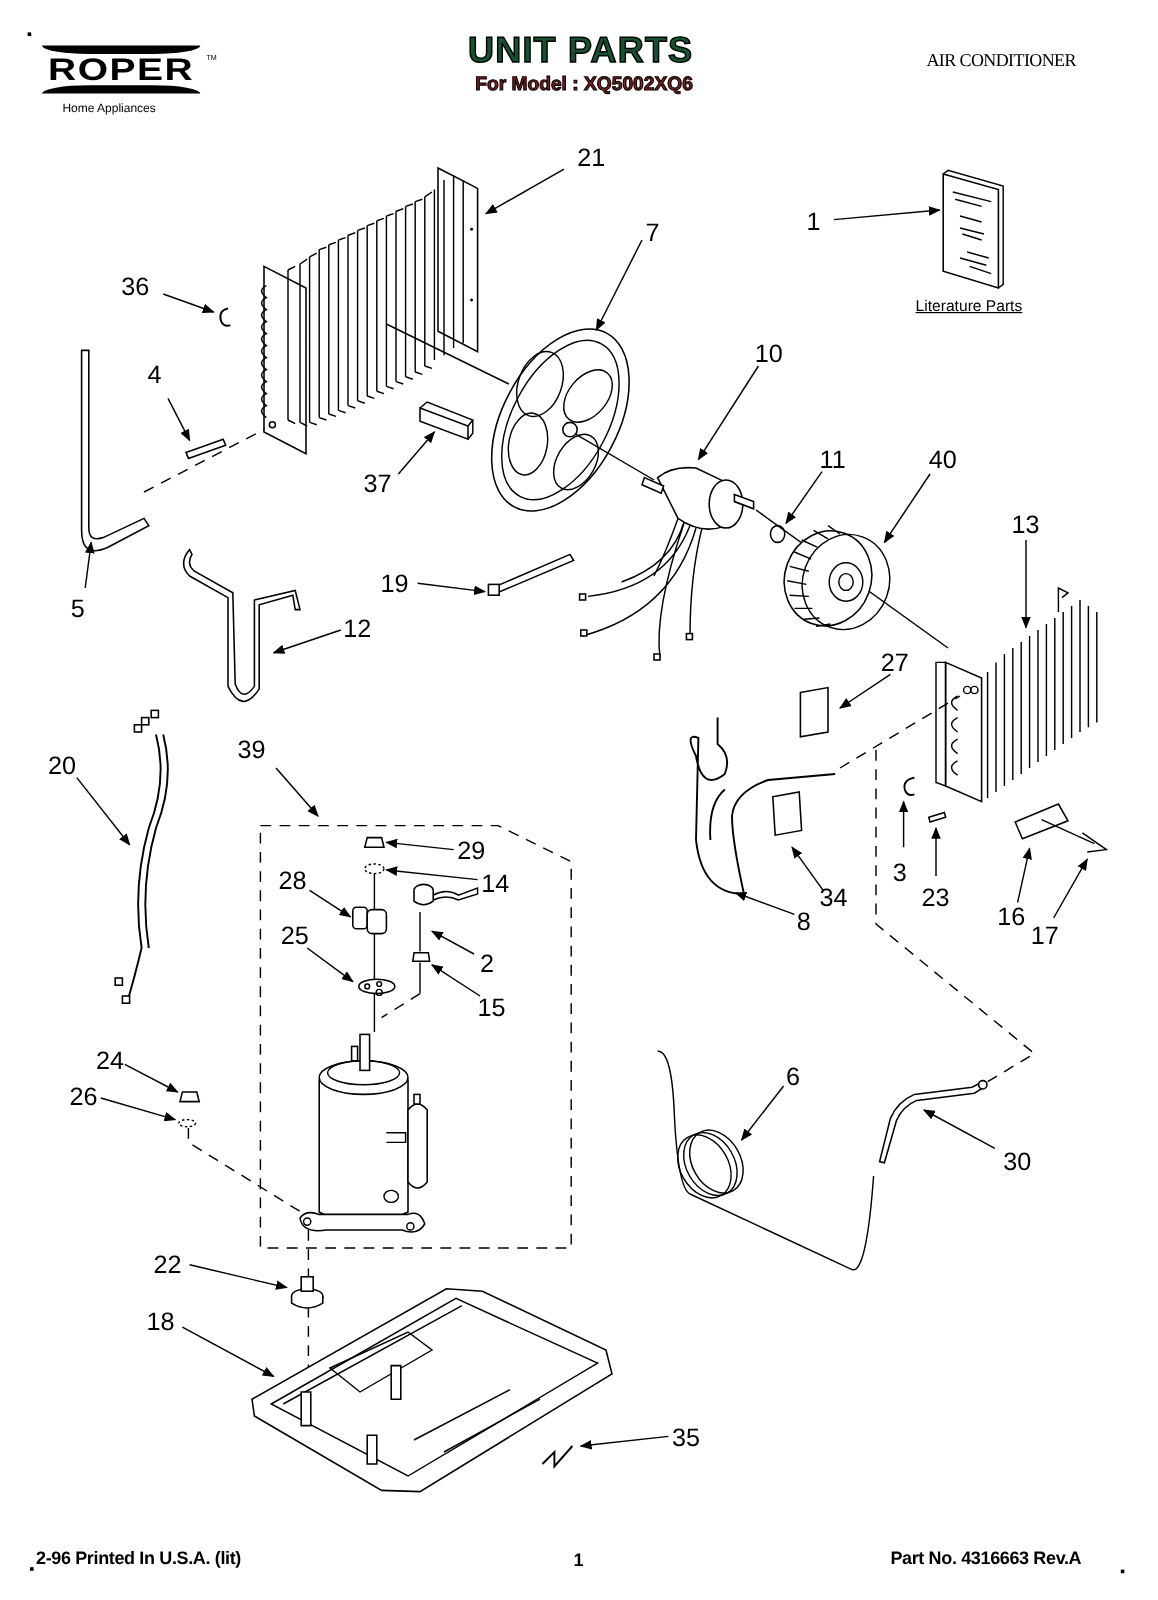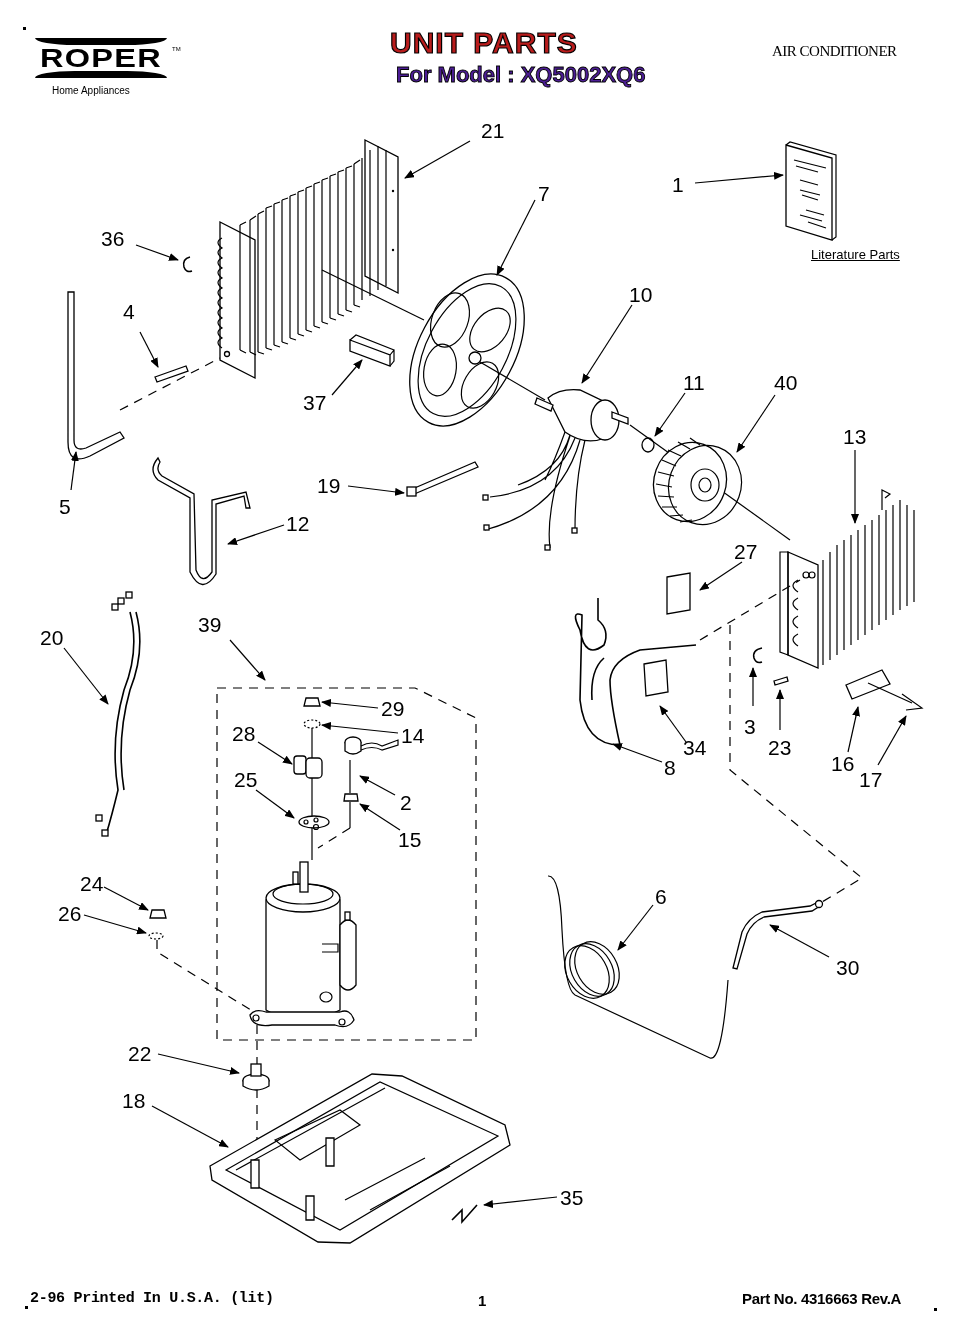--- a/index.html
+++ b/index.html
@@ -4,28 +4,28 @@
 <style>
   html, body { margin: 0; padding: 0; background: #ffffff; }
   body { width: 965px; height: 1333px; position: relative; overflow: hidden; font-family: "Liberation Sans", sans-serif; color: #000; }
   .logo { position: absolute; left: 35px; top: 38px; width: 132px; }
   .logo-bar { height: 7px; background: #000; border-radius: 0 0 30% 30% / 0 0 100% 100%; }
   .logo-bar.bottom { border-radius: 30% 30% 0 0 / 100% 100% 0 0; }
   .logo-text { font-family: "Liberation Sans", sans-serif; font-weight: bold; font-size: 26px; letter-spacing: 1px; line-height: 26px; text-align: center; transform: scaleX(1.25); }
   .logo-sub { position: absolute; left: 52px; top: 85px; font-family: Liberation Sans, sans-serif; font-size: 10px; }
   .logo-tm { position: absolute; left: 172px; top: 46px; font-size: 6px; }
   .corner-dot { position: absolute; width: 3px; height: 3px; background: #000; }
-  .title { position: absolute; left: 390px; top: 26px; font-size: 30px; font-weight: bold; color: #b91c1c; -webkit-text-stroke: 1.2px #000; letter-spacing: 1px; }
-  .subtitle { position: absolute; left: 396px; top: 62px; font-size: 22px; font-weight: bold; color: #4c1d95; -webkit-text-stroke: 0.9px #000; }
+  .title { position: absolute; left: 390px; top: 26px; font-size: 30px; font-weight: bold; color: #14532d; -webkit-text-stroke: 1.2px #000; letter-spacing: 1px; }
+  .subtitle { position: absolute; left: 396px; top: 62px; font-size: 16px; font-weight: bold; color: #7f1d1d; -webkit-text-stroke: 0.9px #000; }
   .subtitle .model { letter-spacing: 0px; }
   .category { position: absolute; left: 772px; top: 43px; font-size: 15px; letter-spacing: -0.5px; font-family: Liberation Serif, serif; }
-  .footer-left { position: absolute; left: 30px; top: 1290px; font-size: 15px; font-weight: bold; letter-spacing: -0.3px; font-family: Liberation Mono, monospace; }
+  .footer-left { position: absolute; left: 30px; top: 1290px; font-size: 15px; font-weight: bold; letter-spacing: -0.3px; }
   .footer-center { position: absolute; left: 478px; top: 1292px; font-size: 15px; font-weight: bold; }
   .footer-right { position: absolute; left: 742px; top: 1290px; font-size: 15px; font-weight: bold; letter-spacing: -0.3px; }
-  .lit-label { position: absolute; left: 763px; top: 247px; font-size: 13px; text-decoration: underline; margin-left: 48px; }
+  .lit-label { position: absolute; left: 763px; top: 247px; font-size: 13px; text-decoration: underline; }
   svg.diagram { position: absolute; left: 0; top: 0; }
   .callout { font-family: "Liberation Sans", sans-serif; font-size: 21px; fill: #000; }
   .ln { stroke: #000; stroke-width: 1.2; fill: none; }
   .ln2 { stroke: #000; stroke-width: 1.6; fill: none; }
   .dash { stroke: #000; stroke-width: 1.2; fill: none; stroke-dasharray: 9 7; }
   .part { stroke: #000; stroke-width: 1.3; fill: #fff; }
 </style>
 </head>
 <body>
 

